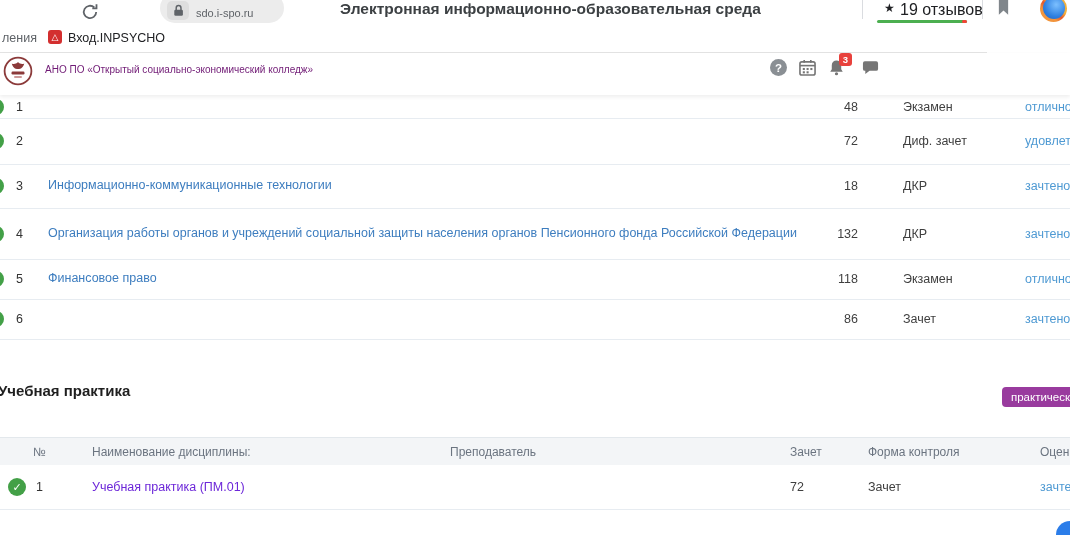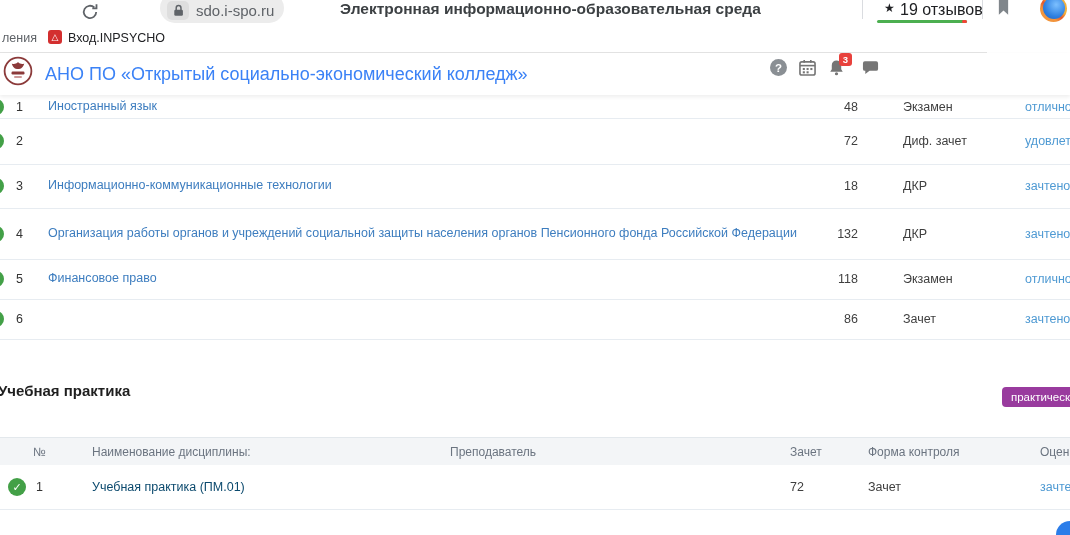--- a/index.html
+++ b/index.html
@@ -6,21 +6,21 @@
   #screen{position:relative;width:1070px;height:535px;overflow:hidden;background:#fff;
           font-family:"Liberation Sans", sans-serif;}
 
   
   .topbar{position:absolute;left:0;top:0;width:1070px;height:26px;background:#fff;}
   .reload{position:absolute;left:80px;top:2px;width:20px;height:20px;}
   .urlpill{position:absolute;left:160px;top:-7px;width:124px;height:30px;background:#ececec;
            border-radius:15px;display:flex;align-items:flex-end;}
   .lockchip{position:absolute;left:7px;bottom:3px;width:22px;height:19px;background:#dedede;
             border-radius:5px;display:flex;align-items:center;justify-content:center;}
-  .urltext{position:absolute;left:36px;bottom:4px;font-size:15px;color:#5f6368;}
+  .urltext{position:absolute;left:36px;bottom:4px;font-size:11px;color:#5f6368;}
   .pagetitle{position:absolute;left:340px;top:0px;width:400px;font-size:15.5px;color:#3c4043;white-space:nowrap;font-weight:bold;}
   .vline{position:absolute;top:0;width:1px;height:19px;background:#dadce0;}
   .revstar{position:absolute;left:884px;top:1px;font-size:12px;color:#202124;}
   .revlabel{position:absolute;left:900px;top:1px;font-size:16px;color:#202124;white-space:nowrap;}
   .revbar{position:absolute;left:877px;top:20px;width:90px;height:3px;background:#4caf50;border-radius:2px;}
   .revbar .tip{position:absolute;right:0;top:0;width:5px;height:3px;background:#f44336;border-radius:2px;}
   .bmicon{position:absolute;left:997px;top:-3px;}
   .avatar{position:absolute;left:1040px;top:-5px;width:27px;height:27px;border-radius:50%;
           background:linear-gradient(40deg,#f2953c 30%,#e4572e 45%,#f2b13c 60%);}
   .avatar .inner{position:absolute;left:3px;top:2px;width:22px;height:22px;border-radius:50%;
@@ -30,21 +30,21 @@
   .bmbar{position:absolute;left:0;top:26px;width:987px;height:26px;background:#fff;border-bottom:1px solid #e4e4e4;}
   .bmtrunc{position:absolute;left:2px;top:5px;font-size:12.5px;color:#5f6368;}
   .favicon{position:absolute;left:48px;top:4px;width:14px;height:14px;background:#d32f2f;border-radius:3px;
            color:#fff;font-size:9px;display:flex;align-items:center;justify-content:center;}
   .bmlabel{position:absolute;left:68px;top:5px;font-size:12.5px;color:#202124;}
 
   
   .siteheader{position:absolute;left:0;top:53px;width:1070px;height:42px;background:#fff;
               box-shadow:0 2px 4px rgba(0,0,0,.07);}
   .logo{position:absolute;left:3px;top:3px;width:30px;height:30px;}
-  .orgname{position:absolute;left:45px;top:11px;font-size:18px;color:#3b82f6;white-space:nowrap;}
+  .orgname{position:absolute;left:45px;top:11px;font-size:10px;color:#701a75;white-space:nowrap;}
   .hicon{position:absolute;top:6px;width:17px;height:17px;}
   .helpcircle{border-radius:50%;background:#8a8f94;color:#fff;font-size:11.5px;font-weight:bold;
               display:flex;align-items:center;justify-content:center;}
   .notifbadge{position:absolute;left:839px;top:0px;min-width:9px;height:13px;padding:0 2px;background:#e8413c;
               border-radius:3px;color:#fff;font-size:9.5px;font-weight:bold;display:flex;align-items:center;justify-content:center;}
 
   
   .t1row{position:absolute;left:0;width:1070px;border-bottom:1px solid #e7ecf1;}
   .cell{position:absolute;top:50%;transform:translateY(-50%);font-size:12.5px;}
   .check{position:absolute;top:50%;transform:translateY(-50%);width:16px;height:16px;border-radius:50%;
@@ -58,21 +58,21 @@
   
   .secttitle{position:absolute;left:-2px;top:382px;font-size:15px;font-weight:bold;color:#1f1f1f;}
   .badge{position:absolute;left:1002px;top:387px;padding:4px 9px;background:#993b9e;border-radius:4px;
          color:#fff;font-size:11.5px;white-space:nowrap;}
 
   .t2head{position:absolute;left:0;top:437px;width:1070px;height:27px;background:#f3f5f7;
           border-top:1px solid #e3e8ec;}
   .h2cell{position:absolute;top:50%;transform:translateY(-50%);font-size:12px;color:#6b7480;white-space:nowrap;}
   .t2row{position:absolute;left:0;top:464px;width:1070px;height:45px;border-bottom:1px solid #e7ecf1;}
   .p-num{left:36px;color:#333;}
-  .p-name{left:92px;color:#0c4a6e;white-space:nowrap;}
+  .p-name{left:92px;color:#6d28d9;white-space:nowrap;}
   .p-hours{left:790px;color:#3f3f3f;}
   .p-ctrl{left:868px;color:#3f3f3f;}
   .p-grade{left:1040px;color:#4f9ad3;white-space:nowrap;}
   .check2{left:8px;width:18px;height:18px;font-size:11px;line-height:18px;}
 
   .fab{position:absolute;left:1056px;top:521px;width:28px;height:28px;border-radius:50%;background:#2b7de9;}
 </style>
 </head>
 <body>
 
@@ -158,21 +158,20 @@
     <div class="hicon" style="left:862px">
       <svg width="17" height="17" viewBox="0 0 18 18">
           <path d="M3 2.5h12a2 2 0 0 1 2 2v6a2 2 0 0 1-2 2H8l-4.5 3.4v-3.4H3a2 2 0 0 1-2-2v-6a2 2 0 0 1 2-2z" fill="#757575"></path>
         </svg>
     </div>
   </div>
 
   <div class="t1row" style="top:95px;height:23px">
     <span class="check" style="left:-12px">✓</span>
     <span class="cell c-num">1</span>
-    <span class="cell c-name">Иностранный язык</span>
     <span class="cell c-hours">48</span>
     <span class="cell c-ctrl">Экзамен</span>
     <span class="cell c-grade">отлично</span>
   </div>
   <div class="t1row" style="top:118px;height:46px">
     <span class="check" style="left:-12px">✓</span>
     <span class="cell c-num">2</span>
     <span class="cell c-hours">72</span>
     <span class="cell c-ctrl">Диф. зачет</span>
     <span class="cell c-grade">удовлетворительно</span>

